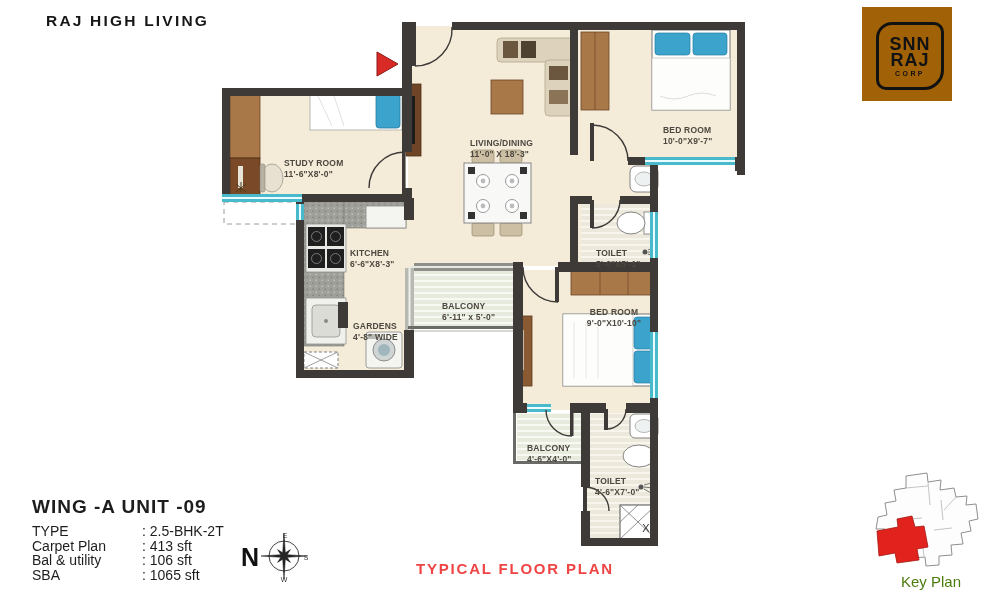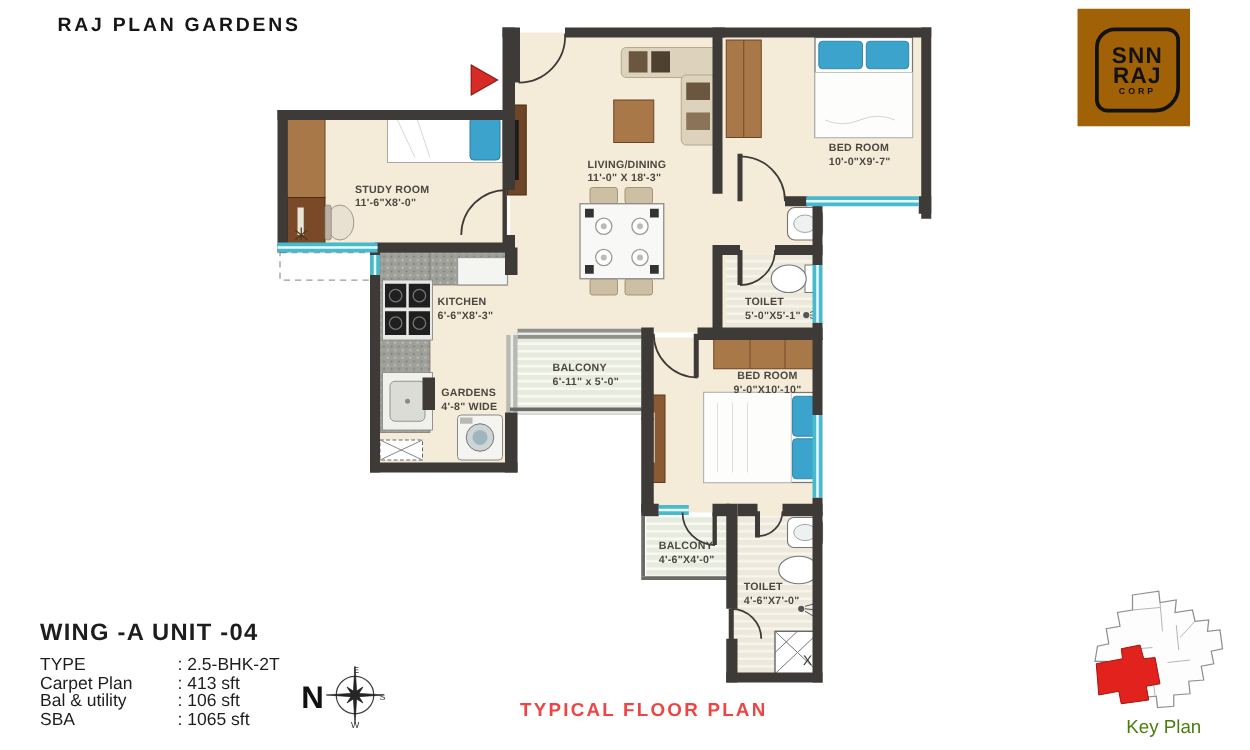--- a/index.html
+++ b/index.html
@@ -4,42 +4,42 @@
 <style>
   html,body{margin:0;padding:0;background:#fff;}
   .stage{position:relative;width:1000px;height:600px;background:#ffffff;overflow:hidden;
          font-family:"Liberation Sans",sans-serif;}
   .stage svg{position:absolute;left:0;top:0;}
   .page-title{position:absolute;left:46px;top:12px;font-size:15.5px;font-weight:700;
     letter-spacing:2.2px;color:#161616;}
   .footer-title{position:absolute;left:416px;top:560px;font-size:15px;font-weight:700;
     letter-spacing:1.8px;color:#ef4444;}
   .rlabel{position:absolute;font-size:8.5px;line-height:10.5px;font-weight:600;
-    color:#4c473f;letter-spacing:.2px;white-space:nowrap;}
+    color:#4c473f;letter-spacing:.2px;white-space:nowrap;margin-top:12px;}
   .rlabel.center{text-align:center;}
   .logo{position:absolute;left:862px;top:7px;width:90px;height:94px;background:#a16207;}
   .logo-frame{position:absolute;left:14px;top:15px;width:62px;height:62px;
     border:3px solid #121212;border-radius:16px 10px 20px 10px;display:flex;
     flex-direction:column;align-items:center;justify-content:center;}
   .logo-frame .big{font-size:18px;font-weight:800;line-height:16px;letter-spacing:1px;color:#121212;}
   .logo-frame .small{font-size:7px;font-weight:700;letter-spacing:2.4px;color:#121212;margin-top:2px;}
   .info{position:absolute;left:32px;top:496px;color:#1d1d1d;}
   .info .unit-title{font-size:19px;font-weight:700;letter-spacing:1px;margin-bottom:6px;}
   .info .row{font-size:14px;line-height:14.5px;}
   .info .row .lab{display:inline-block;width:110px;}
   .keyplan-label{position:absolute;left:893px;top:573px;width:76px;text-align:center;
     font-size:15px;color:#4d7c0f;}
   svg text{font-family:"Liberation Sans",sans-serif;}
 </style>
 </head>
 <body>
 
 <div class="stage">
 
-  <div class="page-title">RAJ PLAN GARDENS</div>
+  <div class="page-title">RAJ HIGH LIVING</div>
 
   <div class="logo">
     <div class="logo-frame">
       <div class="big">SNN</div>
       <div class="big">RAJ</div>
       <div class="small">CORP</div>
     </div>
   </div>
 
   <svg width="1000" height="600" viewBox="0 0 1000 600">
@@ -336,21 +336,21 @@
   <div class="rlabel" style="left:527px;top:431px">
     <div>BALCONY</div>
     <div>4'-6"X4'-0"</div>
   </div>
   <div class="rlabel" style="left:595px;top:464px">
     <div>TOILET</div>
     <div>4'-6"X7'-0"</div>
   </div>
 
   <div class="info">
-    <div class="unit-title">WING -A  UNIT -04</div>
+    <div class="unit-title">WING -A  UNIT -09</div>
     <div class="row">
       <span class="lab">TYPE</span><span>: 2.5-BHK-2T</span>
     </div>
     <div class="row">
       <span class="lab">Carpet Plan</span><span>: 413 sft</span>
     </div>
     <div class="row">
       <span class="lab">Bal &amp; utility</span><span>: 106 sft</span>
     </div>
     <div class="row">

